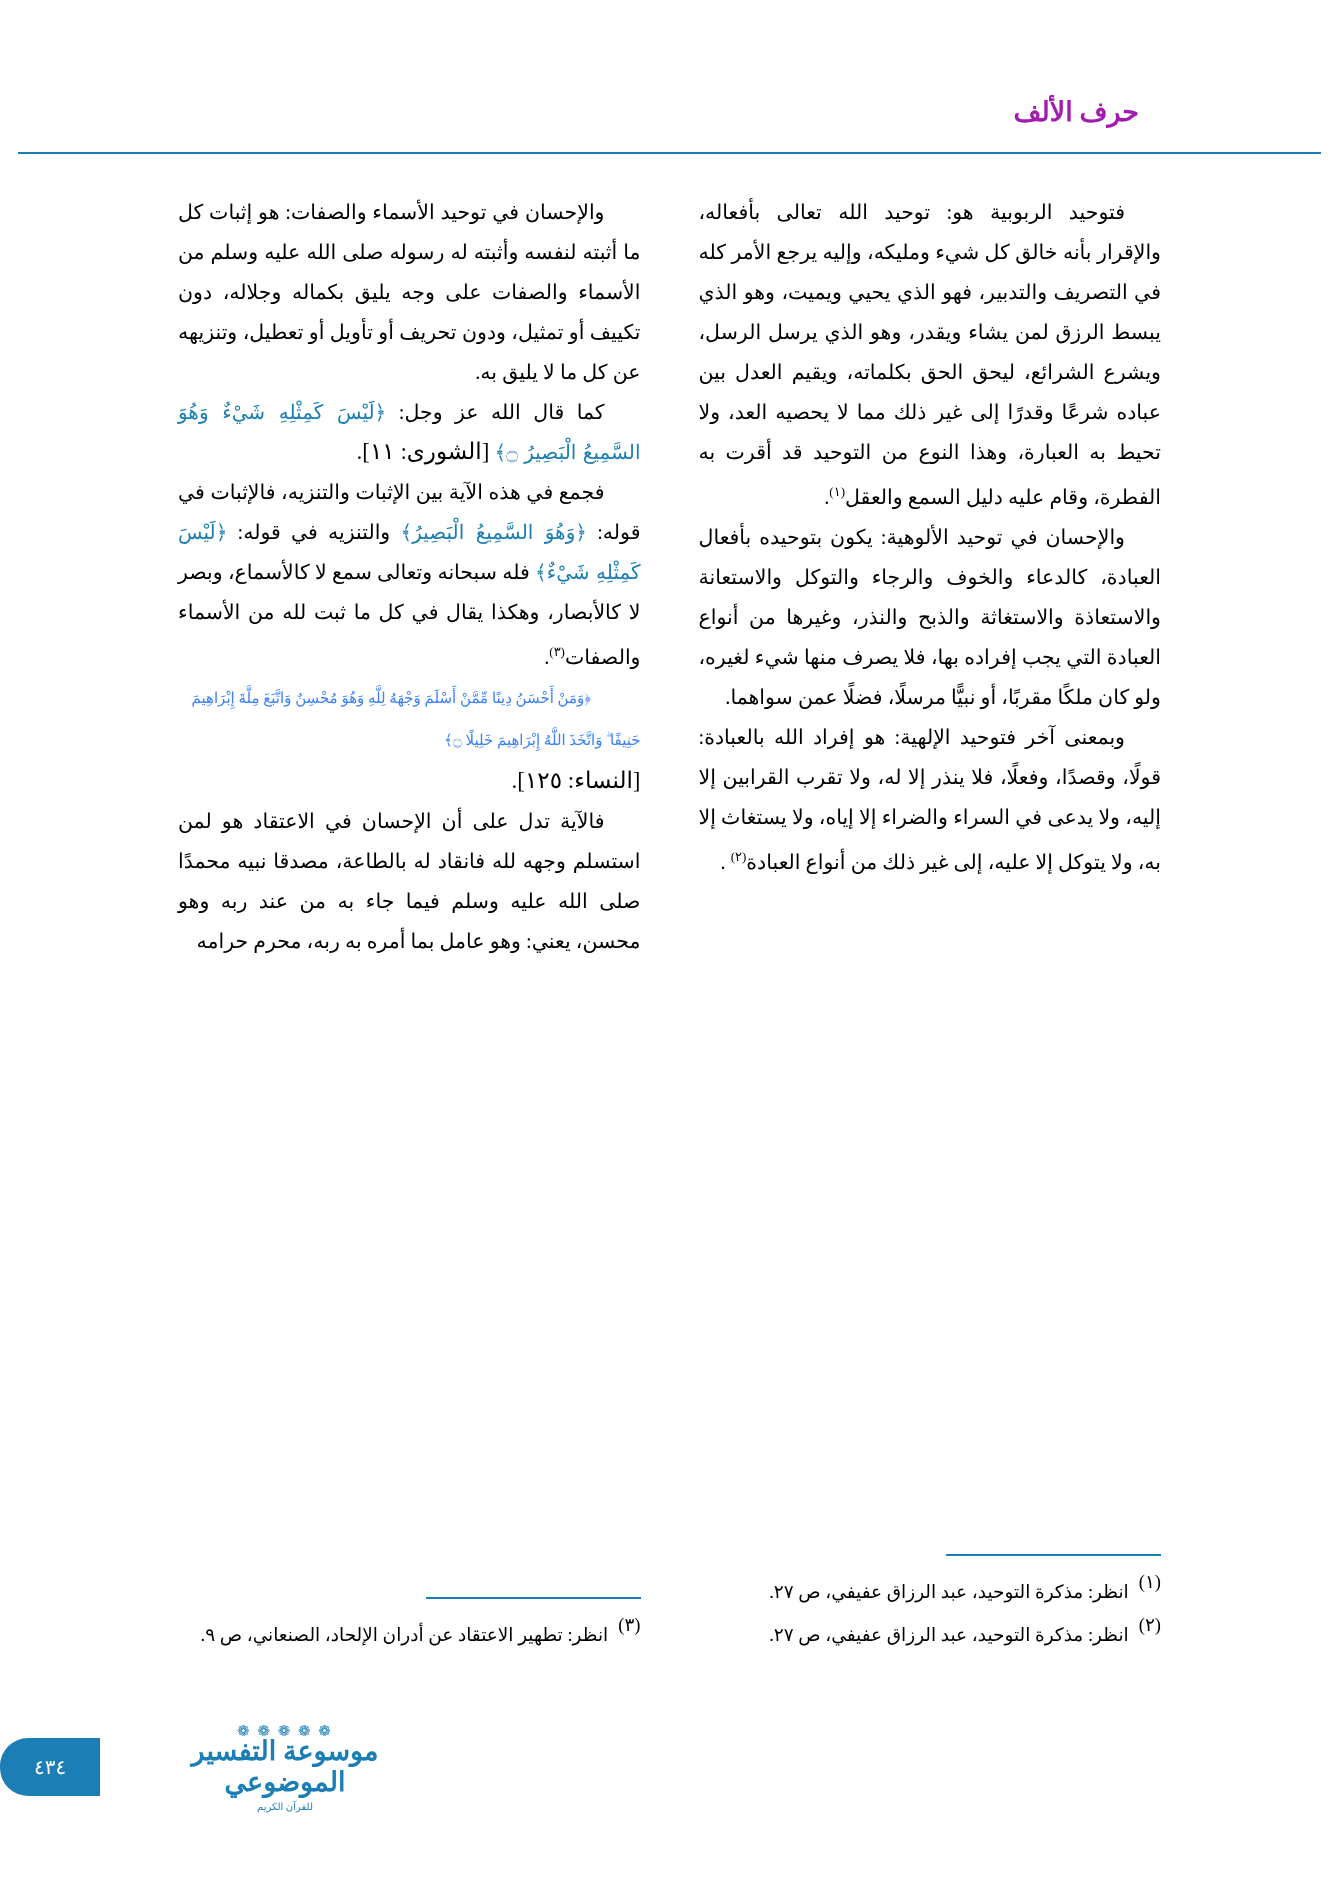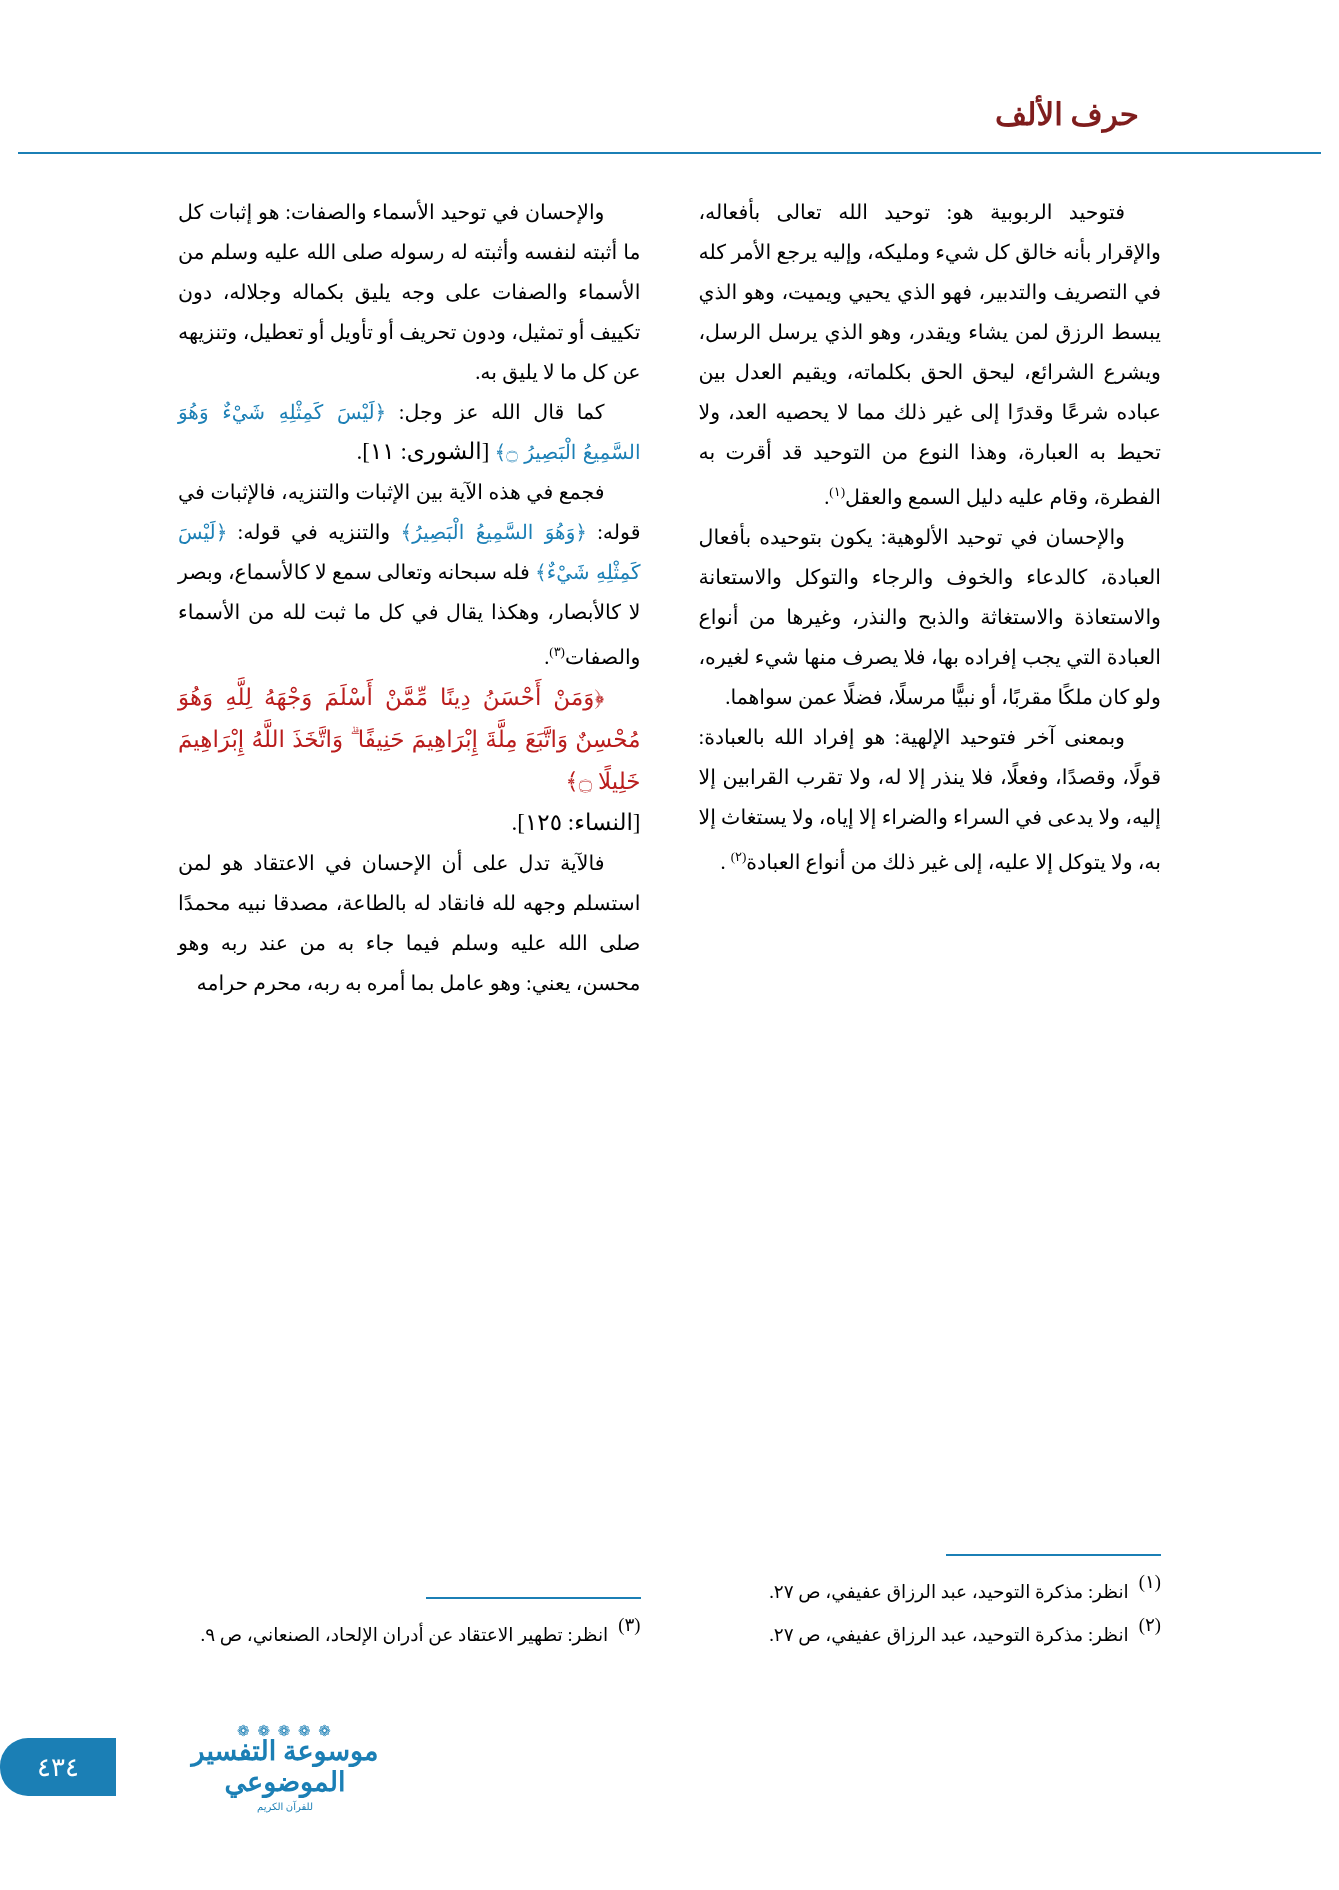--- a/index.html
+++ b/index.html
@@ -22,22 +22,22 @@
     position: absolute;
     top: 96px;
     right: 0;
     left: 0;
     height: 70px;
   }
   .header-title {
     position: absolute;
     top: 0;
     right: 200px;
-    font-size: 31px;
-    color: #7f1d1d;
+    font-size: 27px;
+    color: #a21caf;
     font-weight: bold;
     letter-spacing: 0px;
   }
   .header-rule {
     position: absolute;
     top: 56px;
     right: 18px;
     left: 18px;
     height: 2px;
     background: #1b7fb5;
@@ -74,22 +74,23 @@
 
   .quran {
     color: #1b7fb5;
     font-family: "DejaVu Serif", "Liberation Serif", serif;
     font-size: 20px;
     letter-spacing: 0.5px;
     direction: rtl;
   }
   .quran-block {
     display: block;
-    color: #b91c1c;
-    font-size: 23px;
+    color: #3b82f6;
+    text-align: center;
+    font-size: 15px;
     line-height: 42px;
   }
   .ref { color: #000; font-size: 23px; }
   sup.fn {
     font-size: 13px;
     vertical-align: super;
     color: #000;
   }
 
   
@@ -123,26 +124,26 @@
     position: absolute;
     bottom: 64px;
     right: 0;
     left: 0;
     height: 110px;
   }
   .page-number-tab {
     position: absolute;
     left: 0;
     bottom: 30px;
-    width: 116px;
+    width: 100px;
     height: 58px;
     background: #1b7fb5;
     border-radius: 28px 0 0 28px;
     color: #ffffff;
-    font-size: 26px;
+    font-size: 20px;
     display: flex;
     align-items: center;
     justify-content: center;
     letter-spacing: 1px;
     margin-top: 36px;
   }
   .logo {
     position: absolute;
     left: 140px;
     bottom: 14px;

